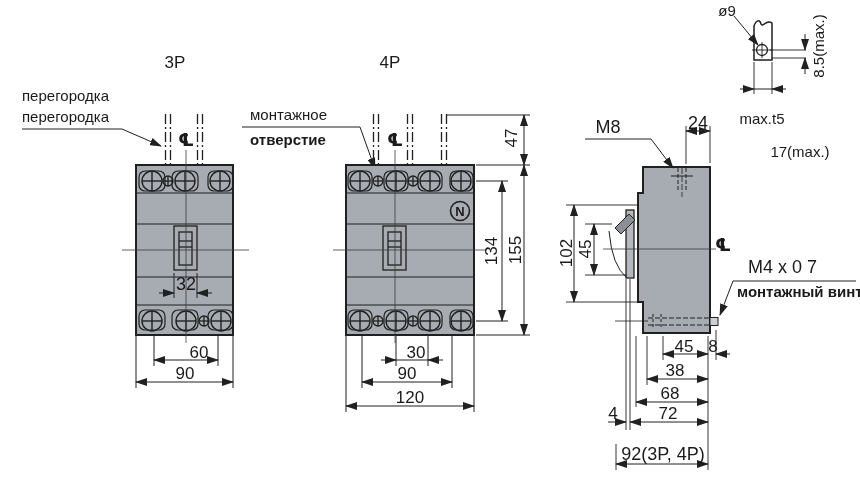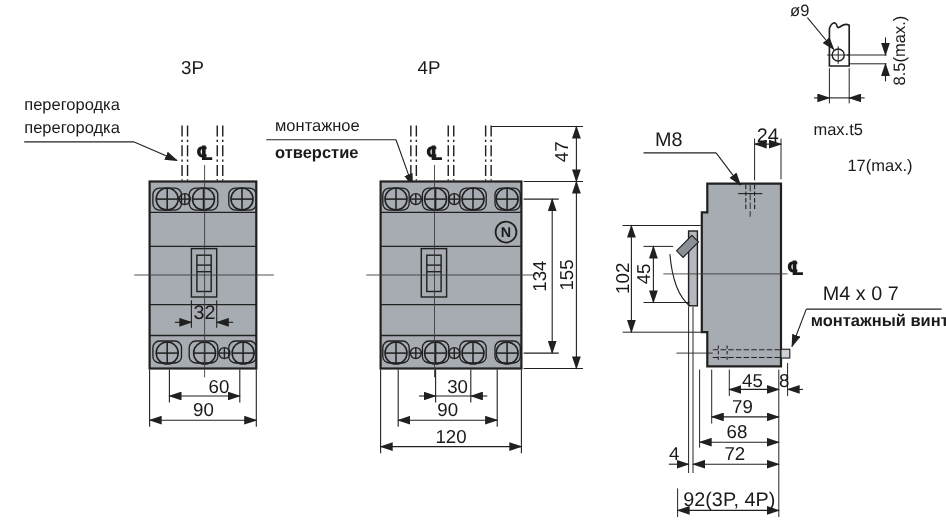--- a/index.html
+++ b/index.html
@@ -361,21 +361,21 @@
   <div class="lbl big vert" style="left:511px;top:138px;">47</div>
 
   <div class="lbl" style="left:608px;top:127px;">M8</div>
   <div class="lbl" style="left:698px;top:123px;">24</div>
   <div class="lbl big vert" style="left:566px;top:253px;">102</div>
   <div class="lbl big vert" style="left:585px;top:249px;">45</div>
   <div class="lbl left" style="left:748px;top:258px;">M4 x 0 7</div>
   <div class="lbl small bold left" style="left:737px;top:284px;">монтажный винт</div>
   <div class="lbl big" style="left:684px;top:346px;">45</div>
   <div class="lbl big" style="left:713px;top:346px;">8</div>
-  <div class="lbl big" style="left:675px;top:370px;">79</div>
+  <div class="lbl big" style="left:675px;top:370px;">38</div>
   <div class="lbl big" style="left:670px;top:393px;">68</div>
   <div class="lbl big" style="left:668px;top:413px;">72</div>
   <div class="lbl big" style="left:613px;top:413px;">4</div>
   <div class="lbl" style="left:663px;top:454px;">92(3P, 4P)</div>
 
   <div class="lbl small" style="left:727px;top:10px;">ø9</div>
   <div class="lbl small" style="left:800px;top:103px;margin-top:48px;">17(max.)</div>
   <div class="lbl small" style="left:762px;top:118px;text-align:center;">max.t5</div>
   <div class="lbl small vert" style="left:818px;top:46px;">8.5(max.)</div>
 

